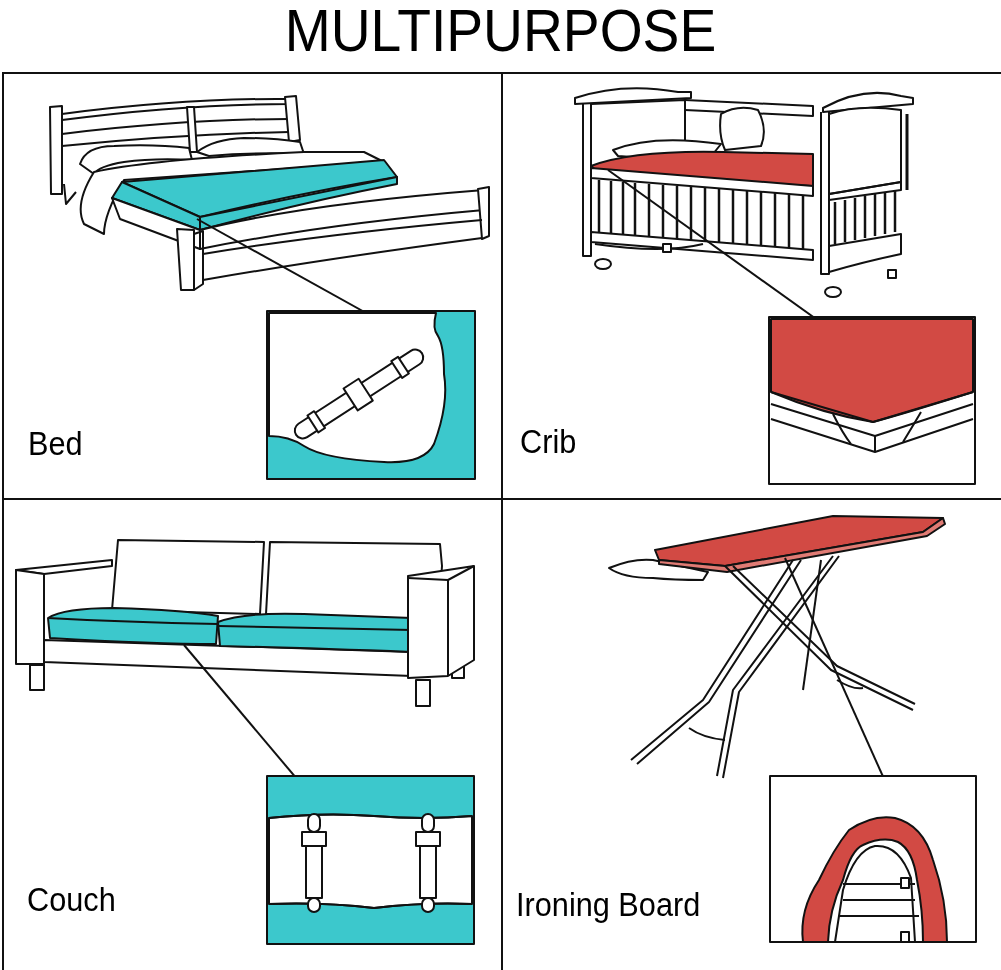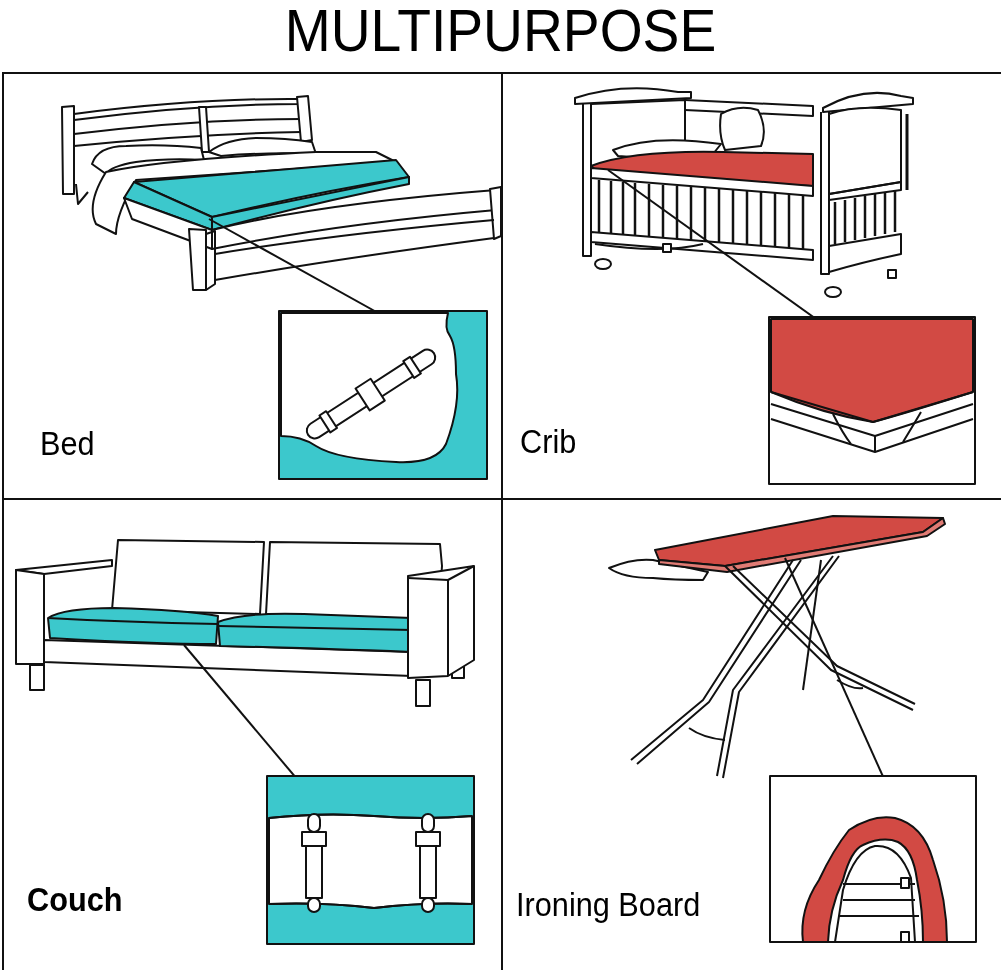--- a/index.html
+++ b/index.html
@@ -14,21 +14,21 @@
 </head>
 <body>
 
 <div class="title">MULTIPURPOSE</div>
 
 <div class="grid-h" style="left:3px; top:72px; width:998px;"></div>
 <div class="grid-h" style="left:3px; top:498px; width:998px;"></div>
 <div class="grid-v" style="left:2px; top:72px; height:898px;"></div>
 <div class="grid-v" style="left:501px; top:72px; height:898px;"></div>
 
-<div class="cell" style="left:16px; top:74px; width:497px; height:424px;">
+<div class="cell" style="left:4px; top:74px; width:497px; height:424px;">
   <svg width="497" height="424" viewBox="0 0 497 424" fill="none" stroke="#111" stroke-width="2" stroke-linejoin="round">
 
     <path d="M46 33 L58 32 L58 120 L47 120 Z" fill="#fff"></path>
     <path d="M58 40 Q180 24 285 25 L285 30 Q180 30 58 46"></path>
     <path d="M58 60 Q180 45 285 45"></path>
     <path d="M58 72 Q180 60 285 58"></path>
     <path d="M281 23 L292 22 L296 66 L285 68 Z" fill="#fff"></path>
     <path d="M183 33 L190 33 L193 78 L186 78 Z" fill="#fff"></path>
 
     <path d="M76 90 Q82 72 110 72 Q150 70 185 74 L188 86 Q150 84 120 88 Q95 92 90 100 Z" fill="#fff"></path>
@@ -131,21 +131,21 @@
     <path d="M268 318 L370 348 L470 318" stroke="#111"></path>
     <path d="M268 330 L372 362 L470 330"></path>
     <path d="M268 345 L372 378 L470 345"></path>
     <line x1="372" y1="362" x2="372" y2="378"></line>
     <path d="M330 340 Q340 360 348 370"></path>
     <path d="M418 338 Q408 355 400 368"></path>
   </svg>
   <div class="label" style="left:17px; top:350px;">Crib</div>
 </div>
 
-<div class="cell" style="left:4px; top:500px; width:497px; height:470px;font-weight:bold;">
+<div class="cell" style="left:4px; top:500px; width:497px; height:470px;">
   <svg width="497" height="470" viewBox="0 0 497 470" fill="none" stroke="#111" stroke-width="2" stroke-linejoin="round">
 
     <path d="M114 40 L260 42 L256 114 L108 110 Z" fill="#fff"></path>
     <path d="M266 42 L436 44 L438 66 L434 120 L262 114 Z" fill="#fff"></path>
 
     <path d="M12 70 L108 60 L108 66 L40 74 Z" fill="#fff"></path>
     <path d="M12 70 L40 74 L40 164 L12 164 Z" fill="#fff"></path>
 
     <rect x="26" y="165" width="14" height="25" fill="#fff"></rect>
     <rect x="412" y="180" width="14" height="26" fill="#fff"></rect>

